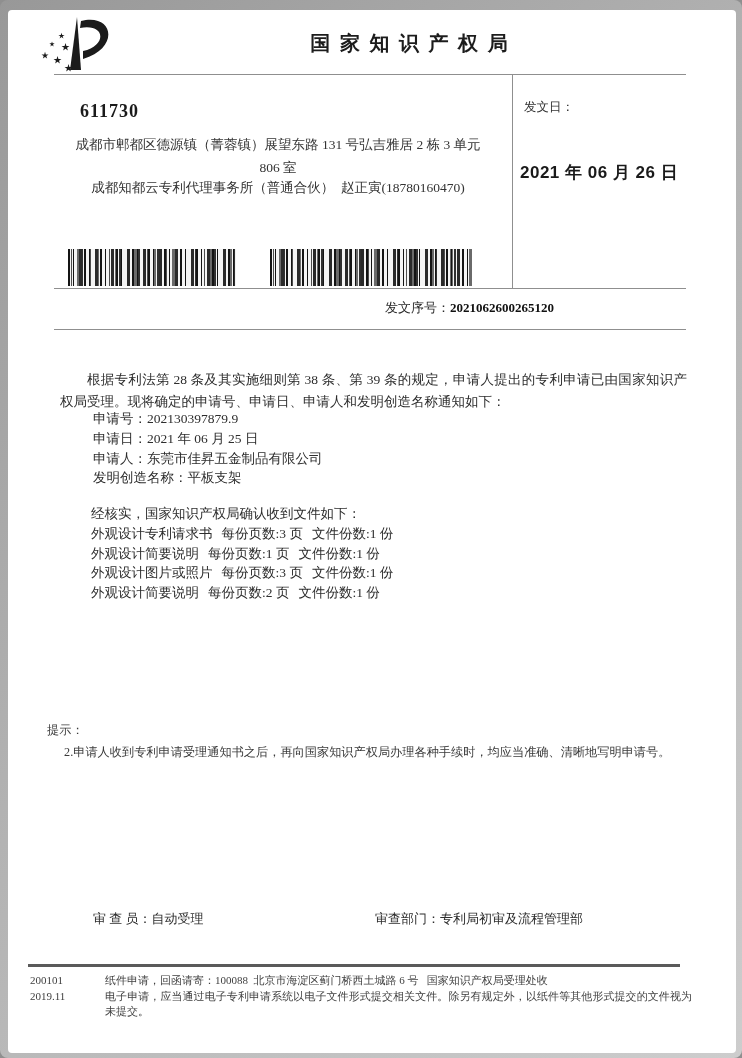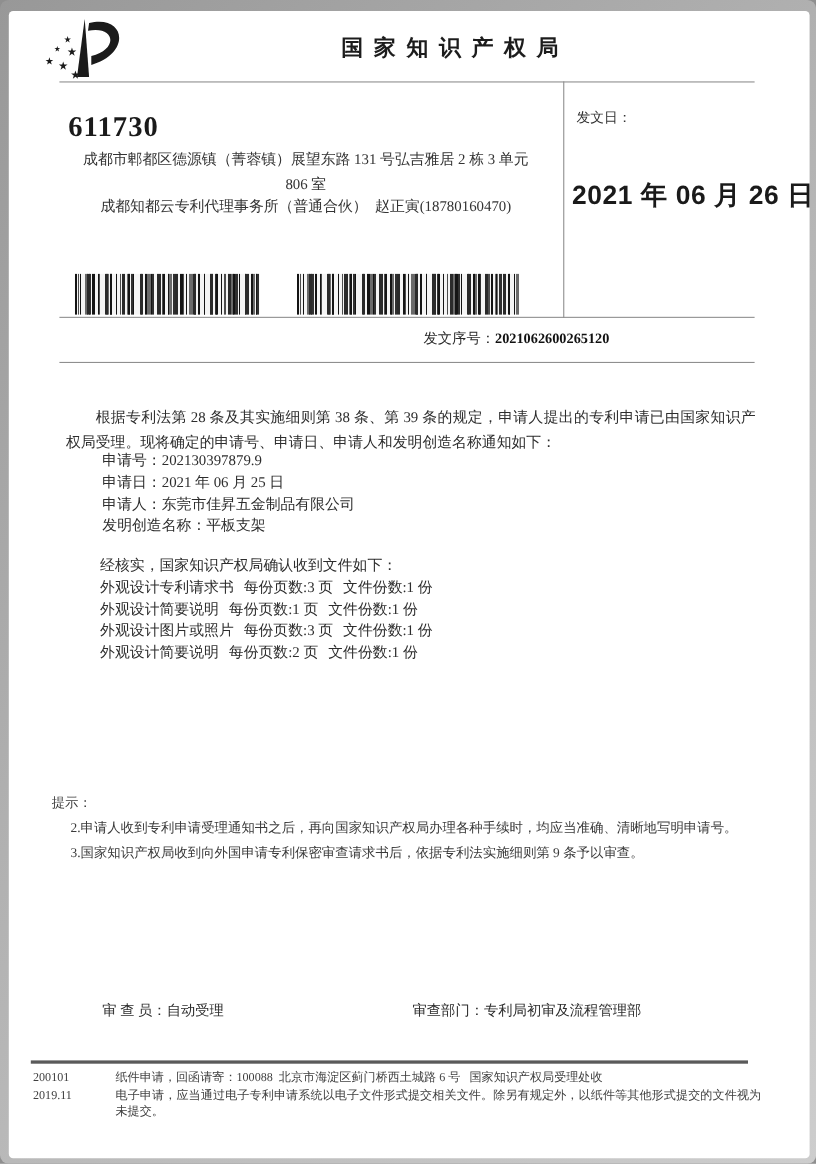--- a/index.html
+++ b/index.html
@@ -21,27 +21,27 @@
   #content{position:absolute;top:0;left:0;width:742px;height:1058px;}
   .abs{position:absolute;}
   .rule{position:absolute;background:#8f8f8f;height:1px;}
   .vrule{position:absolute;background:#8f8f8f;width:1px;}
 
   .agency-title{
     left:0;width:742px;top:30px;text-align:center;
     font-family:"Liberation Sans","DejaVu Sans",sans-serif;
     font-weight:bold;font-size:20px;letter-spacing:2px;color:#1c1c1c;padding-left:39px;
   }
-  .postal{left:62px;top:101px;font-size:26px;font-weight:bold;letter-spacing:1px;color:#1a1a1a;}
+  .postal{left:80px;top:101px;font-size:18px;font-weight:bold;letter-spacing:1px;color:#1a1a1a;}
   .addr-block{left:62px;top:133px;width:432px;text-align:center;font-size:13.5px;line-height:23px;color:#333;}
   .agent-line{left:62px;top:179px;width:432px;text-align:center;font-size:13.5px;color:#333;white-space:pre-wrap;}
 
   .date-label{left:524px;top:99px;font-size:12.5px;color:#333;}
   .date-value{
-    left:520px;top:161px;font-size:24px;font-weight:600;color:#1a1a1a;
+    left:520px;top:161px;font-size:17px;font-weight:600;color:#1a1a1a;
     font-family:"Liberation Sans","DejaVu Sans",sans-serif;letter-spacing:0.5px;
   }
 
   .barcode{
     position:absolute;top:249px;height:37px;background-color:#f4f4f4;
     background-image:
       repeating-linear-gradient(90deg,#141414 0 2px,rgba(0,0,0,0) 2px 5px,#141414 5px 6px,rgba(0,0,0,0) 6px 11px,#2a2a2a 11px 14px,rgba(0,0,0,0) 14px 16px),
       repeating-linear-gradient(90deg,rgba(0,0,0,0) 0 3px,#4d4d4d 3px 4px,rgba(0,0,0,0) 4px 9px,#6a6a6a 9px 12px,rgba(0,0,0,0) 12px 13px,#303030 13px 15px,rgba(0,0,0,0) 15px 19px);
   }
   .barcode-left{left:68px;width:168px;}
@@ -129,21 +129,20 @@
       <div>经核实，国家知识产权局确认收到文件如下：</div>
       <div><span>外观设计专利请求书</span><span class="gap">每份页数:3 页</span><span class="gap">文件份数:1 份</span></div>
       <div><span>外观设计简要说明</span><span class="gap">每份页数:1 页</span><span class="gap">文件份数:1 份</span></div>
       <div><span>外观设计图片或照片</span><span class="gap">每份页数:3 页</span><span class="gap">文件份数:1 份</span></div>
       <div><span>外观设计简要说明</span><span class="gap">每份页数:2 页</span><span class="gap">文件份数:1 份</span></div>
     </div>
 
     <div class="abs notes">
       <div>提示：</div>
       <div class="note-item">2.申请人收到专利申请受理通知书之后，再向国家知识产权局办理各种手续时，均应当准确、清晰地写明申请号。</div>
-      <div class="note-item">3.国家知识产权局收到向外国申请专利保密审查请求书后，依据专利法实施细则第 9 条予以审查。</div>
     </div>
 
     <div class="abs signoff" style="left:93px;">
       <span>审 查 员：</span><span>自动受理</span>
     </div>
     <div class="abs signoff" style="left:375px;">
       <span>审查部门：</span><span>专利局初审及流程管理部</span>
     </div>
 
     <div class="thick-rule"></div>

